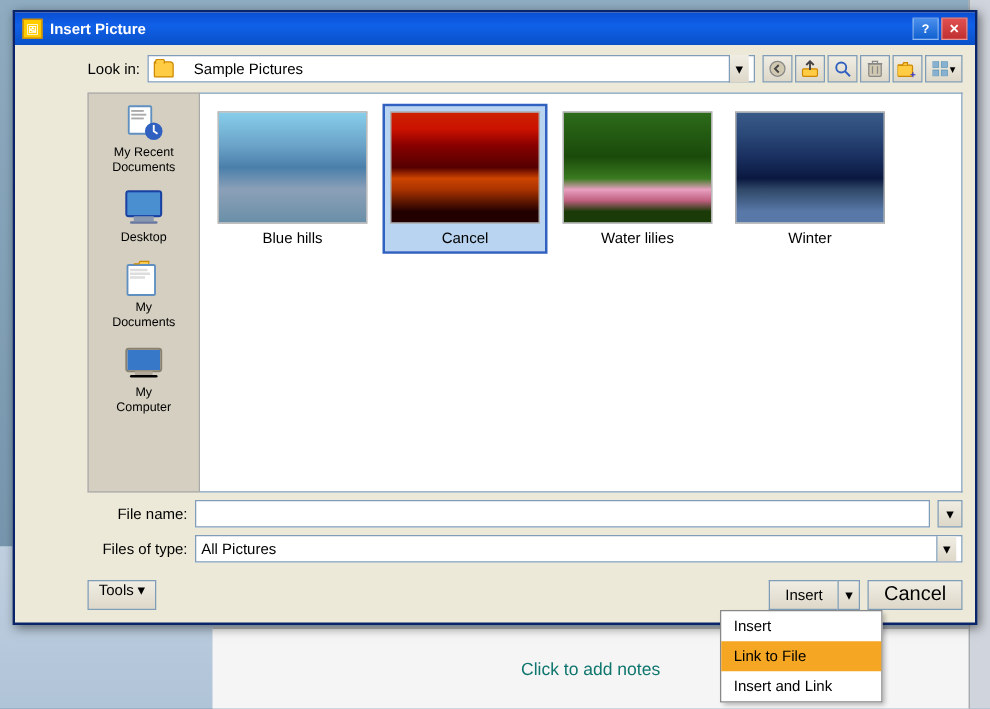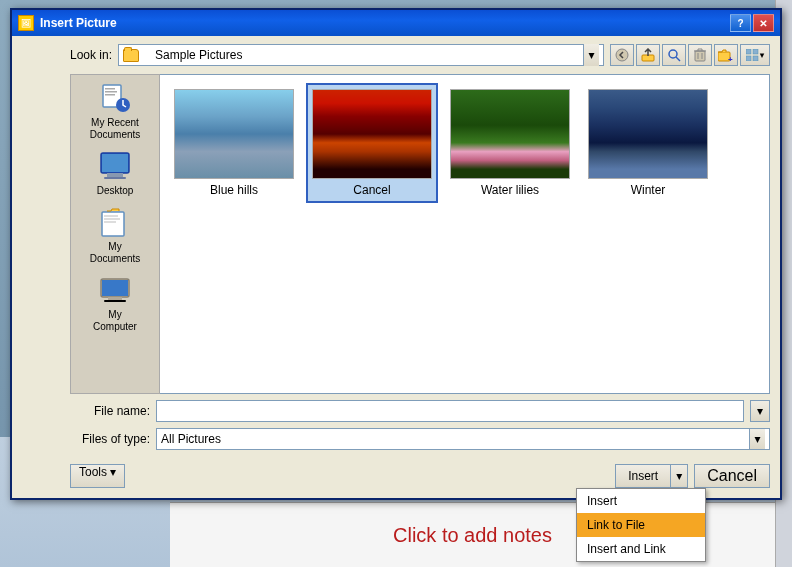--- a/index.html
+++ b/index.html
@@ -361,21 +361,21 @@
       background: #f5a623;
       color: black;
     }
   </style>
 </head>
 <body>
 
 <div style="position:absolute;top:0;left:0;width:792px;height:567px;background:linear-gradient(to bottom,#8facc0,#7090a8);"></div>
 <div style="position:absolute;bottom:0;left:0;width:792px;height:130px;background:linear-gradient(to bottom,#c0d0e0,#b0c4d8);"></div>
 <div style="position:absolute;bottom:0;left:170px;right:17px;height:65px;background:#f5f5f5;border-top:1px solid #aaa;display:flex;align-items:center;justify-content:center;">
-  <span style="color:#b91c1c;font-size:20px;">Click to add notes</span>
+  <span style="color:#0f766e;font-size:14px;">Click to add notes</span>
 </div>
 
 <div style="position:absolute;right:0;top:0;bottom:0;width:17px;background:#d0d4dc;border-left:1px solid #aaa;"></div>
 
 <div class="dialog">
 
   <div class="title-bar">
     <div class="title-bar-left">
       <div class="title-bar-icon">🖼</div>
       <span>Insert Picture</span>

